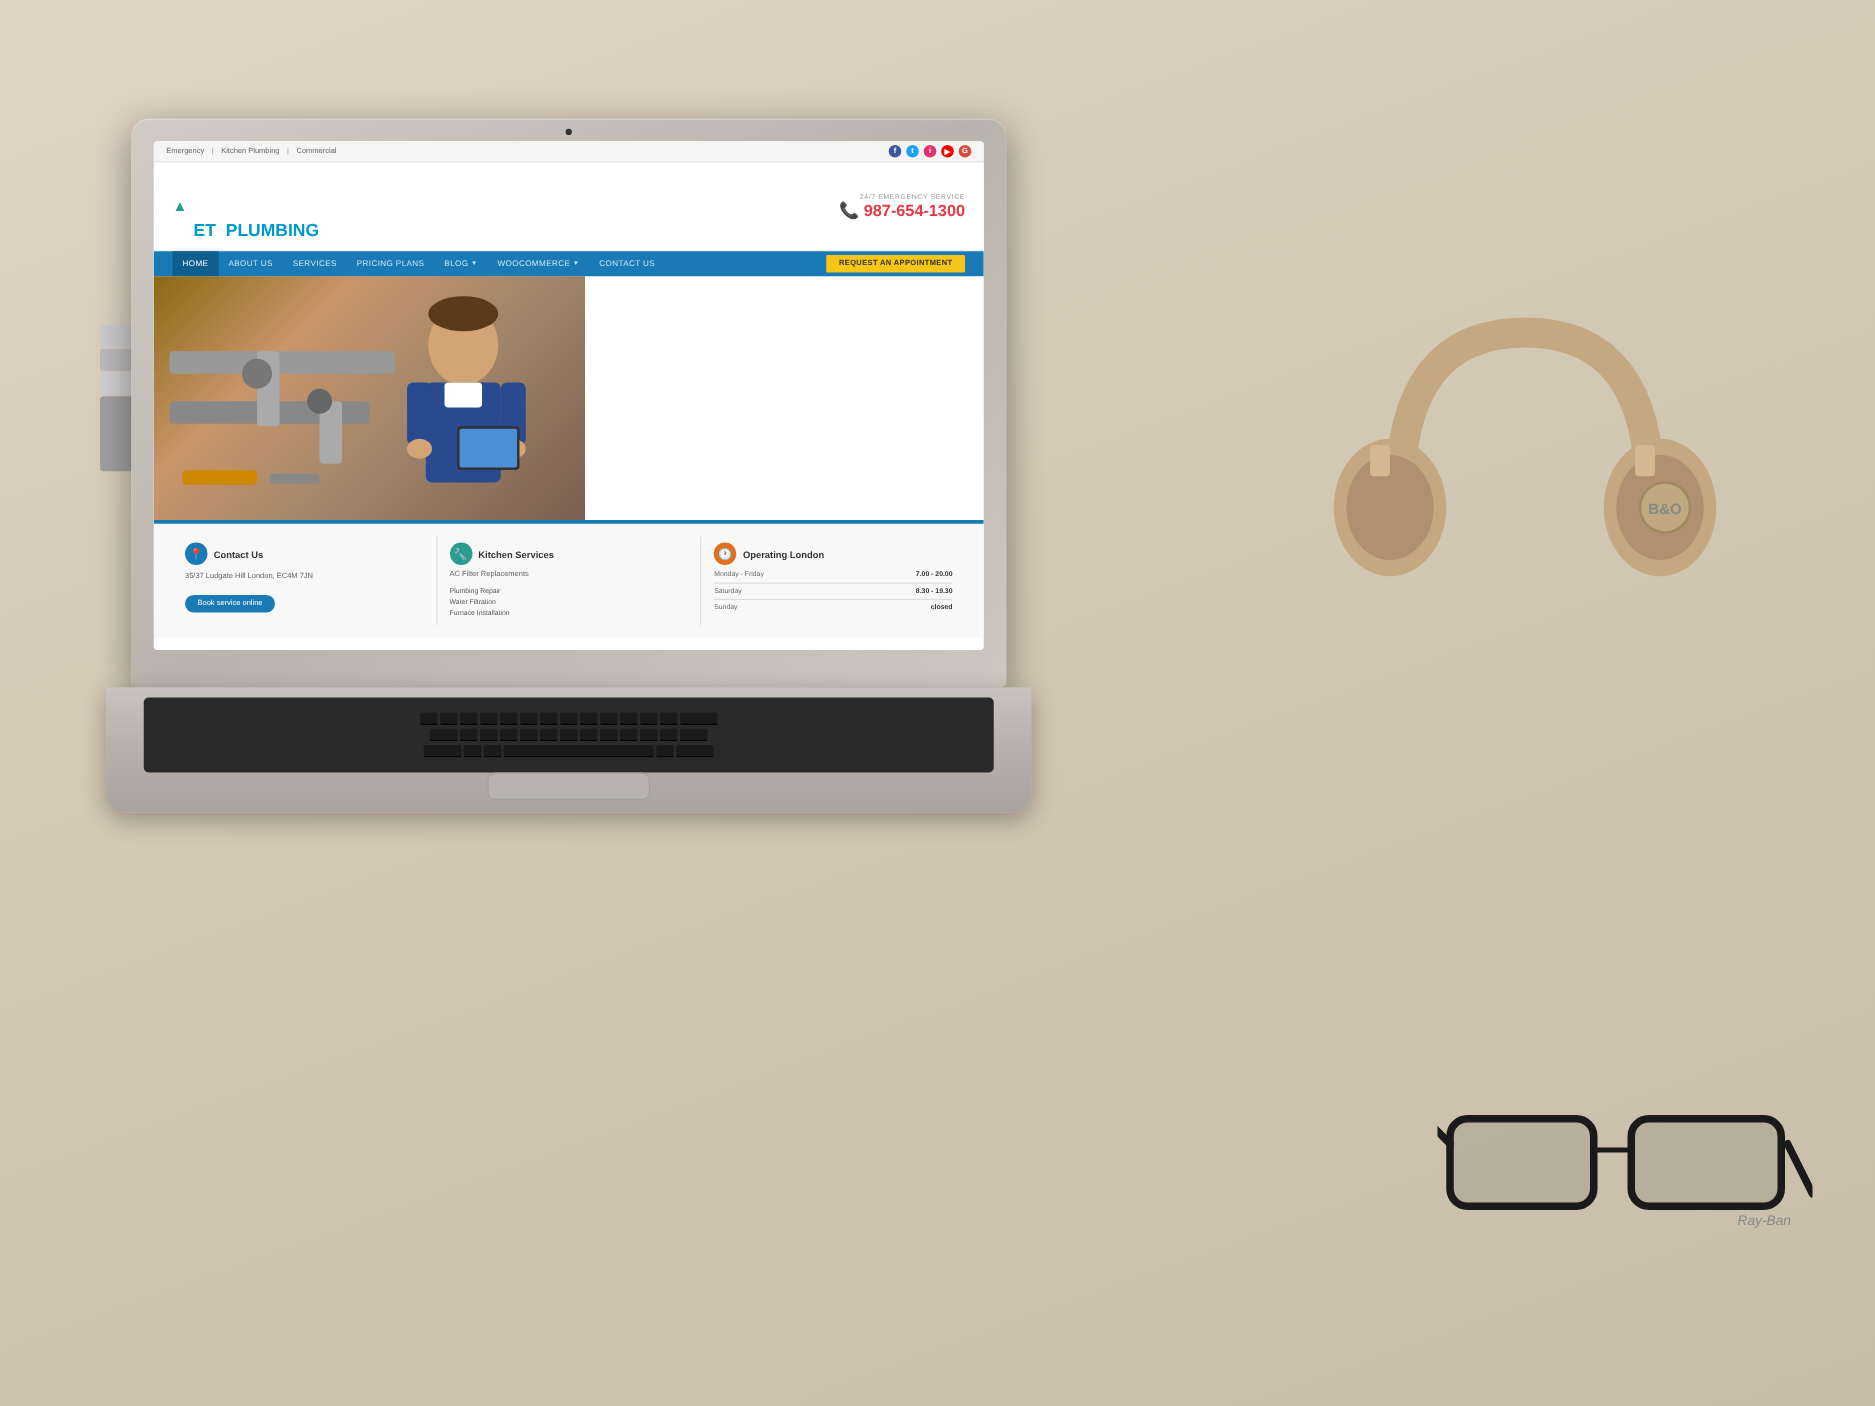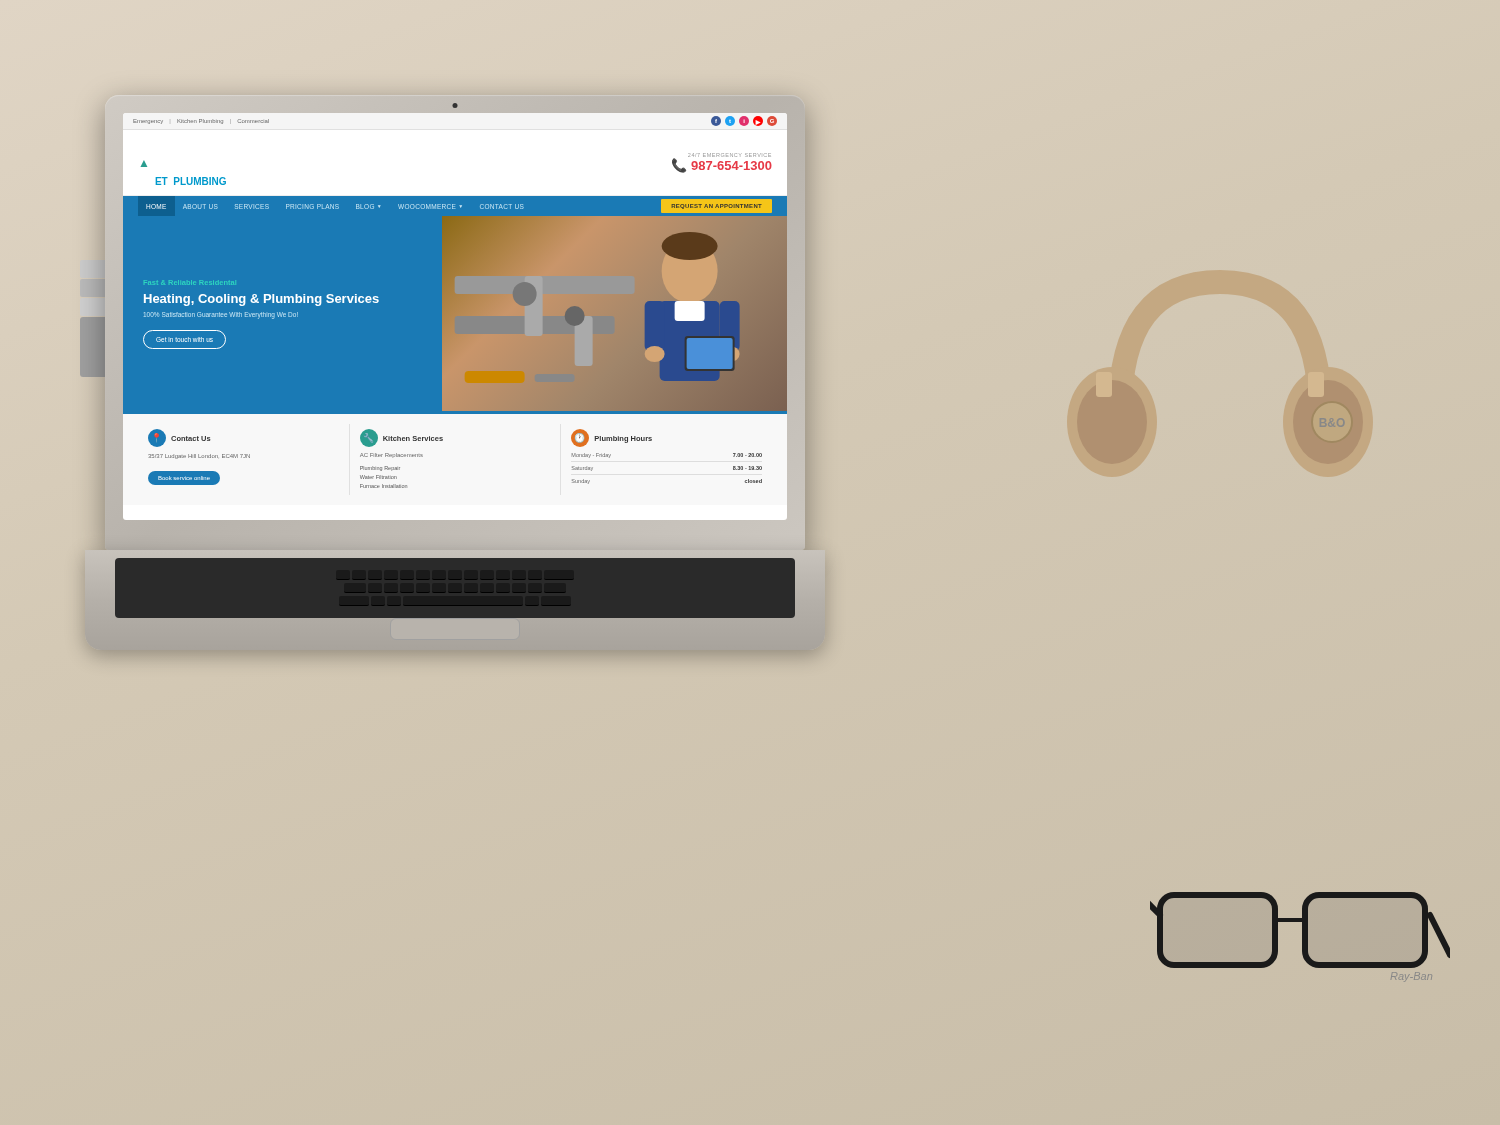--- a/index.html
+++ b/index.html
@@ -173,21 +173,21 @@
     .logo {
       display: flex;
       align-items: center;
       gap: 5px;
     }
     .logo-icon {
       color: #2a9d8f;
       font-size: 12px;
     }
     .logo-text {
-      font-size: 10px;
+      font-size: 14px;
       font-weight: bold;
       color: #333;
       margin-top: 38px;
     }
     .logo-text span { color: #0099cc; }
 
     .phone-area {
       text-align: right;
     }
     .emergency-label {
@@ -421,21 +421,21 @@
       font-size: 9px;
       color: #aaa;
       letter-spacing: 2px;
       font-weight: 300;
       white-space: nowrap;
     }
 
     
     .headphones {
       position: absolute;
-      top: 252px;
+      top: 236px;
       right: 120px;
       width: 320px;
       height: 280px;
     }
 
     
     .books {
       position: absolute;
       top: 260px;
       left: 80px;
@@ -521,26 +521,20 @@
             <div class="nav-link">SERVICES</div>
             <div class="nav-link">PRICING PLANS</div>
             <div class="nav-link">BLOG <span class="arrow">▼</span></div>
             <div class="nav-link">WOOCOMMERCE <span class="arrow">▼</span></div>
             <div class="nav-link">CONTACT US</div>
           </div>
           <button class="appointment-btn">REQUEST AN APPOINTMENT</button>
         </div>
 
         <div class="hero">
-          <div class="hero-left">
-            <div class="hero-subtitle">Fast &amp; Reliable Residental</div>
-            <div class="hero-title">Heating, Cooling &amp; Plumbing Services</div>
-            <div class="hero-desc">100% Satisfaction Guarantee With Everything We Do!</div>
-            <button class="hero-btn">Get in touch with us</button>
-          </div>
           <div class="hero-right">
 
             <div class="plumber-bg">
 
               <svg width="100%" height="100%" viewBox="0 0 340 195" style="position:absolute;inset:0;">
 
                 <rect x="10" y="60" width="180" height="18" fill="#999" rx="3"></rect>
                 <rect x="10" y="100" width="160" height="18" fill="#888" rx="3"></rect>
                 <rect x="80" y="60" width="18" height="60" fill="#aaa" rx="3"></rect>
                 <rect x="130" y="100" width="18" height="50" fill="#aaa" rx="3"></rect>
@@ -592,21 +586,21 @@
             <ul class="info-list">
               <li>Plumbing Repair</li>
               <li>Water Filtration</li>
               <li>Furnace Installation</li>
             </ul>
           </div>
 
           <div class="info-block">
             <div class="info-block-header">
               <div class="info-icon icon-orange">🕐</div>
-              <div class="info-title">Plumbing Hours</div>
+              <div class="info-title">Operating London</div>
             </div>
             <div class="hours-row">
               <span class="hours-label">Monday - Friday</span>
               <span class="hours-value">7.00 - 20.00</span>
             </div>
             <hr class="hours-divider">
             <div class="hours-row">
               <span class="hours-label">Saturday</span>
               <span class="hours-value">8.30 - 19.30</span>
             </div>

